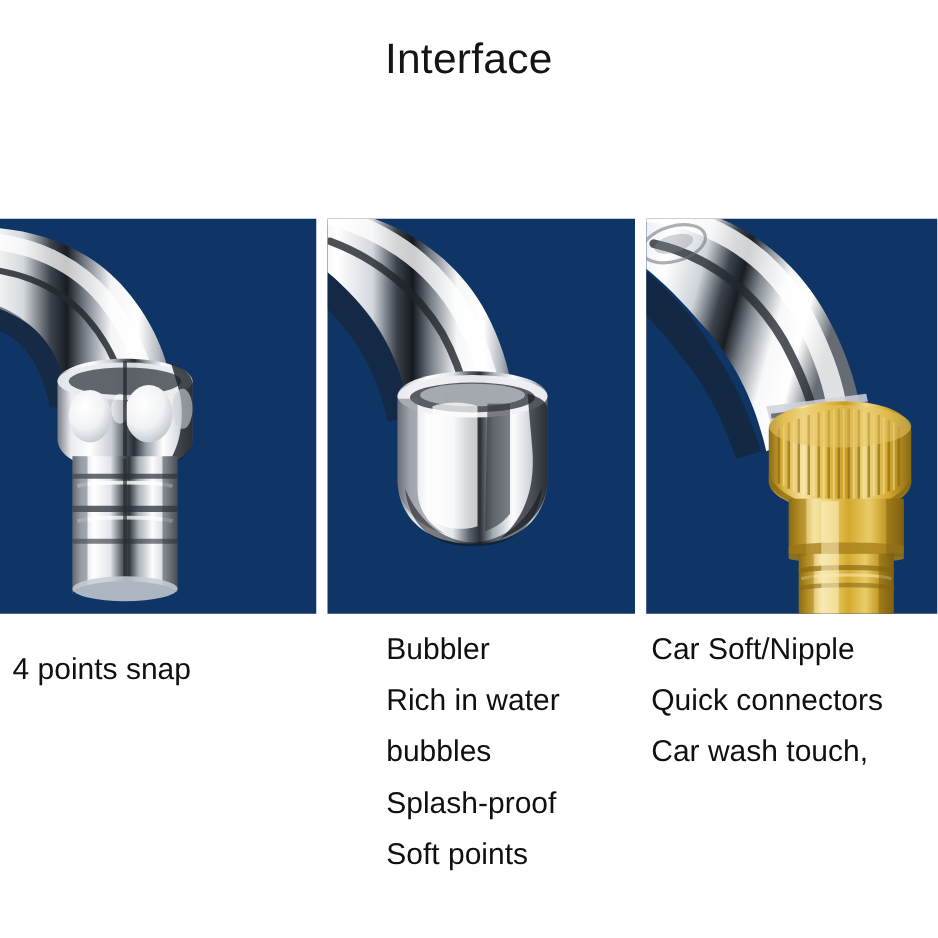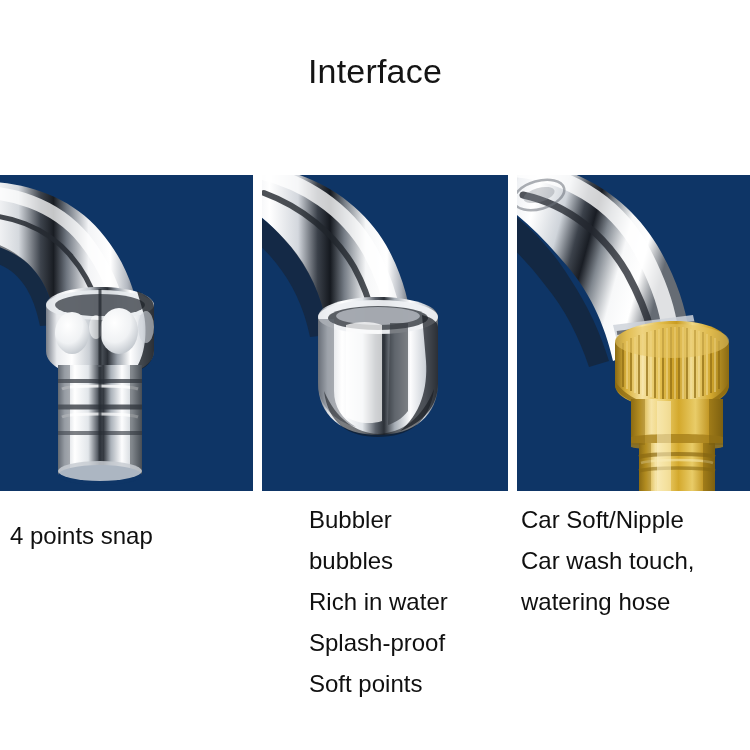--- a/index.html
+++ b/index.html
@@ -21,21 +21,21 @@
     position: absolute;
     left: 0;
     top: 0;
     width: 750px;
     height: 175px;
     display: flex;
     align-items: flex-start;
     justify-content: center;
   }
   #page-title {
-    margin-top: 52px;
+    margin-top: 28px;
     font-size: 34px;
     font-weight: 400;
     letter-spacing: 0.2px;
     color: #141414;
     font-family: "Liberation Sans", sans-serif;
   }
 
   
   #panel-strip {
     position: absolute;
@@ -360,24 +360,24 @@
 </div>
 
 <div id="captions">
 
   <div class="caption-col" id="caption-col-1">
     <div class="caption-line">4 points snap</div>
   </div>
 
   <div class="caption-col" id="caption-col-2">
     <div class="caption-line">Bubbler</div>
+    <div class="caption-line">Rich in water</div>
     <div class="caption-line">bubbles</div>
-    <div class="caption-line">Rich in water</div>
     <div class="caption-line">Splash-proof</div>
     <div class="caption-line">Soft points</div>
   </div>
 
   <div class="caption-col" id="caption-col-3">
     <div class="caption-line">Car Soft/Nipple</div>
+    <div class="caption-line">Quick connectors</div>
     <div class="caption-line">Car wash touch,</div>
-    <div class="caption-line">watering hose</div>
   </div>
 </div>
 
 </body></html>

